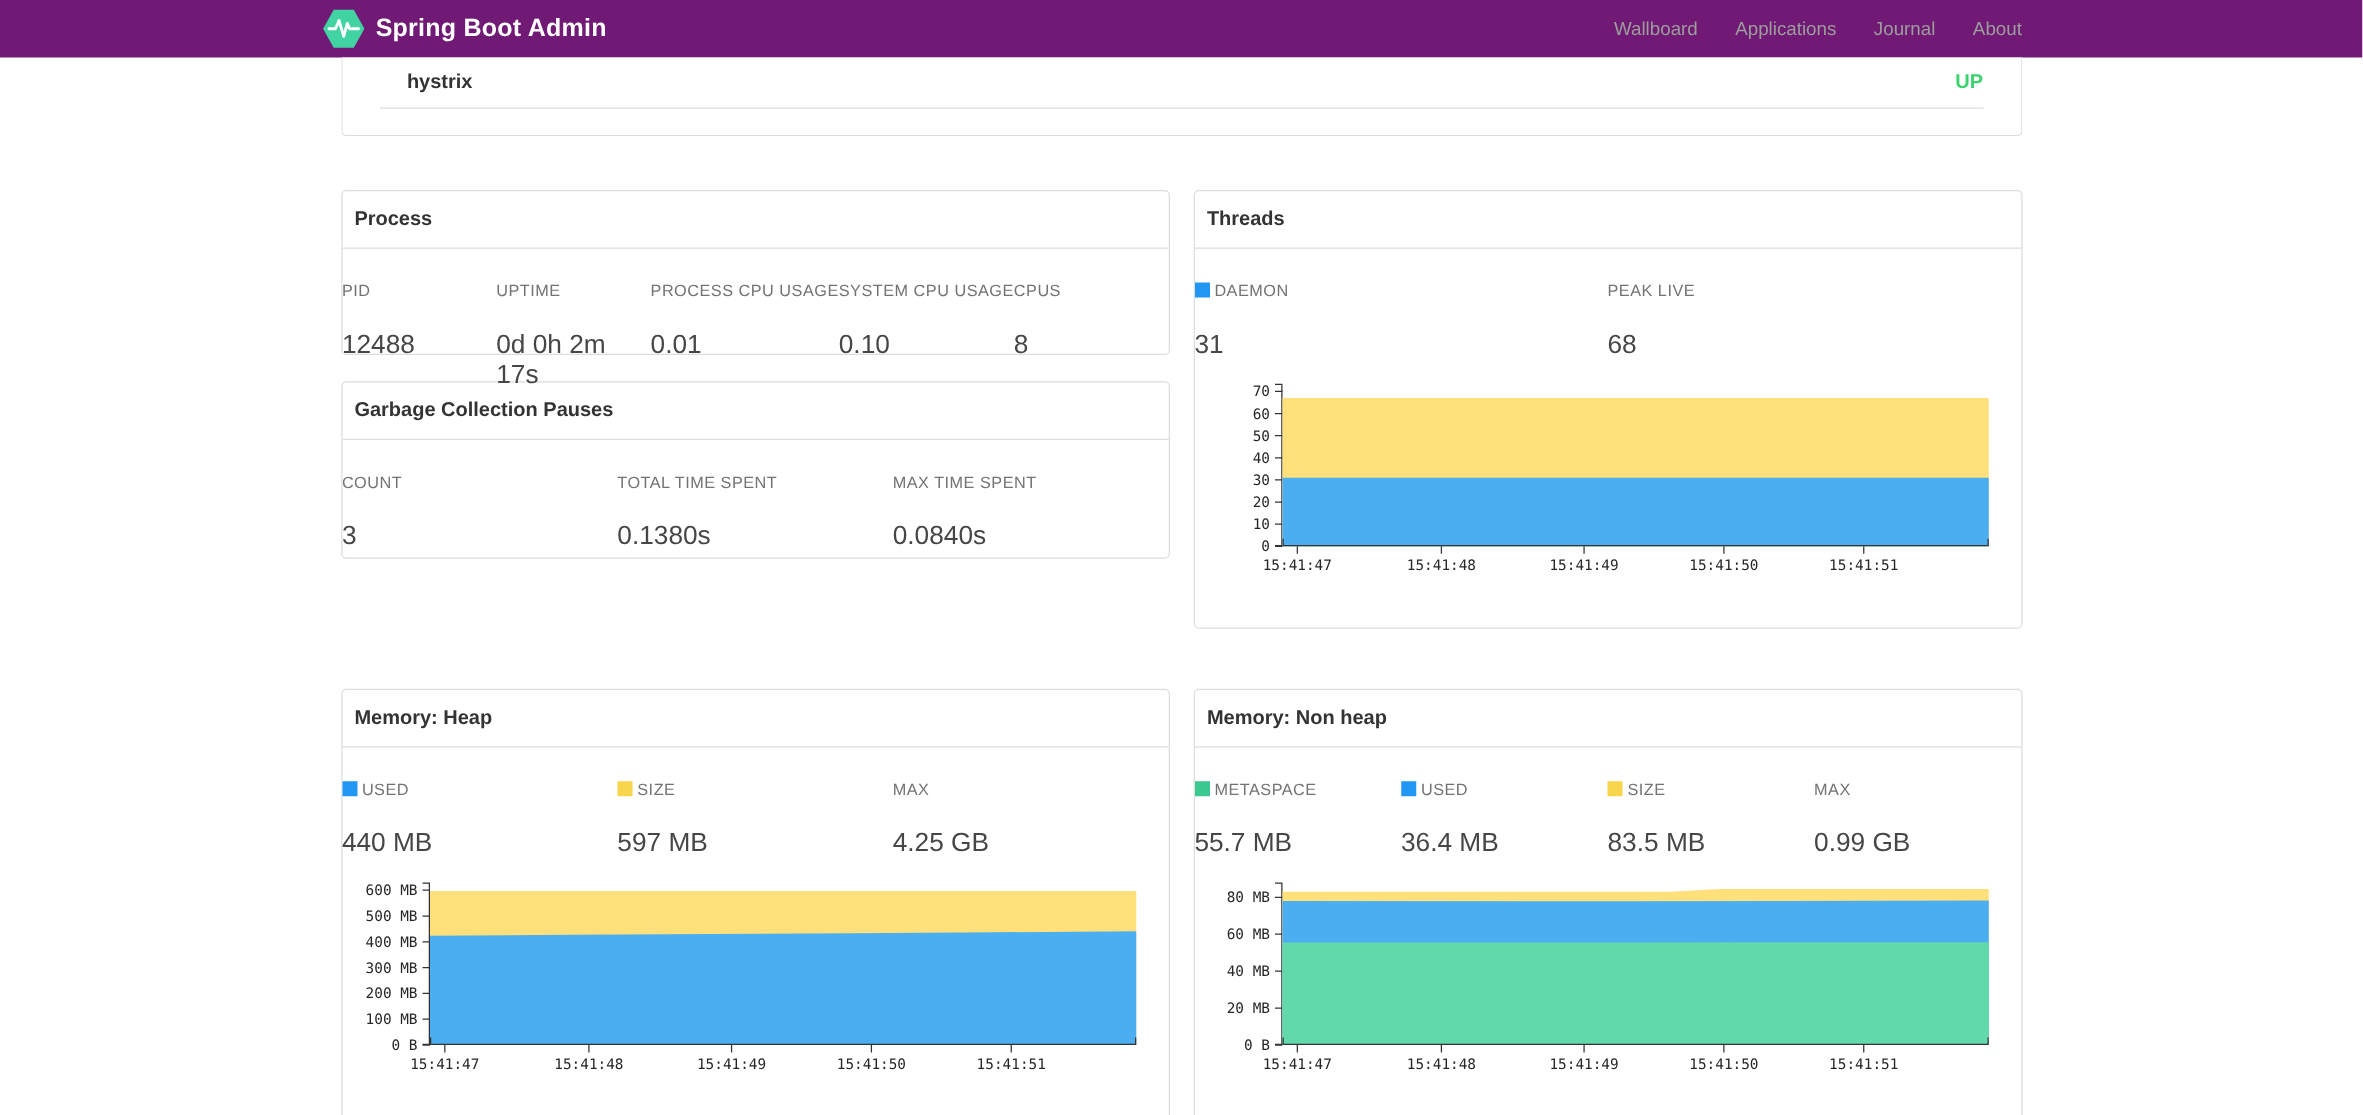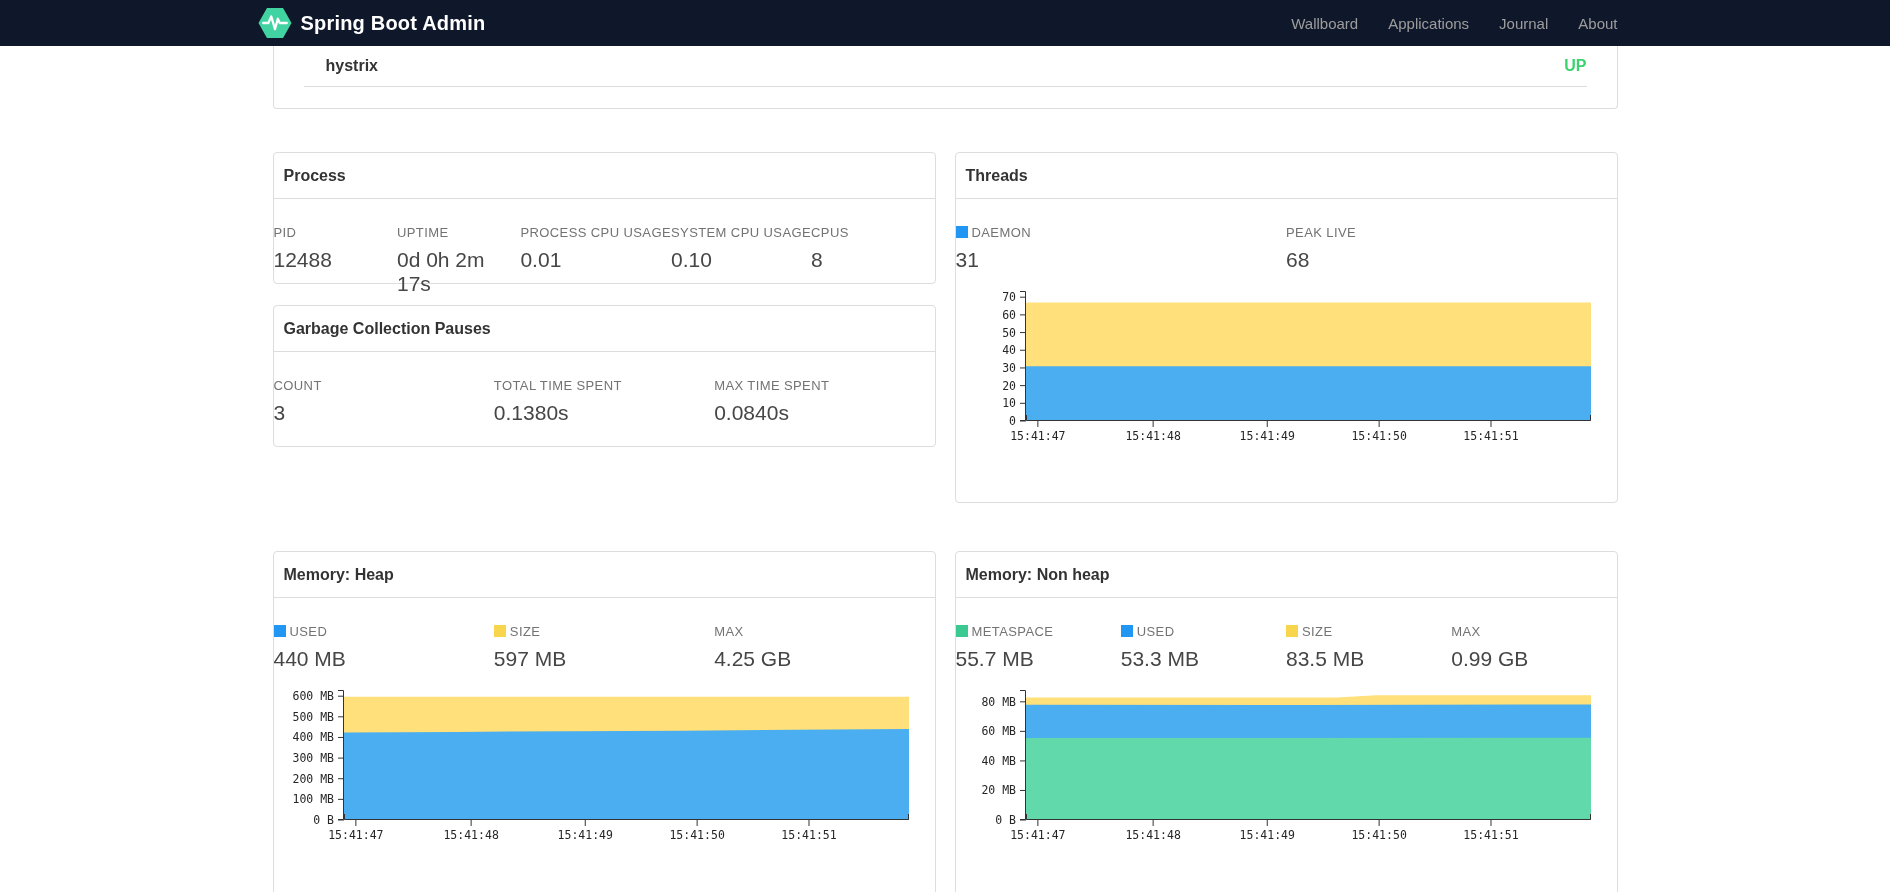--- a/index.html
+++ b/index.html
@@ -1,20 +1,20 @@
 <!DOCTYPE html>
 <html><head>
 <meta charset="utf-8">
 <style>
   * { margin:0; padding:0; box-sizing:border-box; }
   html,body { background:#fff; font-family:"Liberation Sans", sans-serif; }
   body { width:1890px; min-height:892px; }
 
   
-  .navbar { height:46px; background:#0f172a; }
+  .navbar { height:46px; background:#701a75; }
   .navbar-inner { width:1375px; margin:0 auto; height:46px; display:flex; align-items:center; justify-content:space-between; }
   .brand { display:flex; align-items:center; gap:9px; }
   .brand-title { color:#fff; font-size:20px; font-weight:bold; letter-spacing:0.2px; }
   .nav-links { list-style:none; display:flex; align-items:center; }
   .nav-links li a { display:block; color:#9d9d9d; font-size:15px; text-decoration:none; padding:13px 15px; cursor:pointer; }
 
   
   .container { width:1345px; margin:0 auto; }
   .row { display:flex; gap:19px; }
   .col { width:663px; }
@@ -34,21 +34,21 @@
   .health-row { height:40px; display:flex; align-items:center; justify-content:space-between; }
   .health-name { font-size:16px; font-weight:bold; color:#333; margin-left:22px; }
   .health-status { font-size:16px; font-weight:bold; }
   .health-divider { border:none; border-top:1px solid #ddd; }
 
   
   .stats { display:flex; padding-top:26px; }
   .stat { flex:1; text-align:left; }
   .stat-label { font-size:13px; color:#737373; letter-spacing:0.4px; white-space:nowrap; }
   .stat-marker { display:inline-block; width:12px; height:12px; margin-right:4px; vertical-align:-1px; }
-  .stat-value { font-size:21px; color:#464646; margin-top:8px; }
+  .stat-value { font-size:21px; color:#464646; margin-top:24px; }
 
   
   .chart-wrap { margin-top:13px; }
   .chart-wrap svg { display:block; }
   .tick-text { font-family:"DejaVu Sans Mono", monospace; font-size:11.5px; fill:#262626; }
 </style>
 </head>
 <body>
 
 <nav class="navbar">
@@ -240,21 +240,21 @@
     <div class="col">
       <div class="card h-tall">
         <div class="card-title">Memory: Non heap</div>
         <div class="stats">
             <div class="stat">
               <div class="stat-label"><span class="stat-marker" style="background: rgb(60, 200, 145);"></span>METASPACE</div>
               <div class="stat-value">55.7 MB</div>
             </div>
             <div class="stat">
               <div class="stat-label"><span class="stat-marker" style="background: rgb(33, 150, 243);"></span>USED</div>
-              <div class="stat-value">53.3 MB</div>
+              <div class="stat-value">36.4 MB</div>
             </div>
             <div class="stat">
               <div class="stat-label"><span class="stat-marker" style="background: rgb(247, 213, 76);"></span>SIZE</div>
               <div class="stat-value">83.5 MB</div>
             </div>
             <div class="stat">
               <div class="stat-label">MAX</div>
               <div class="stat-value">0.99 GB</div>
             </div>
           </div>

